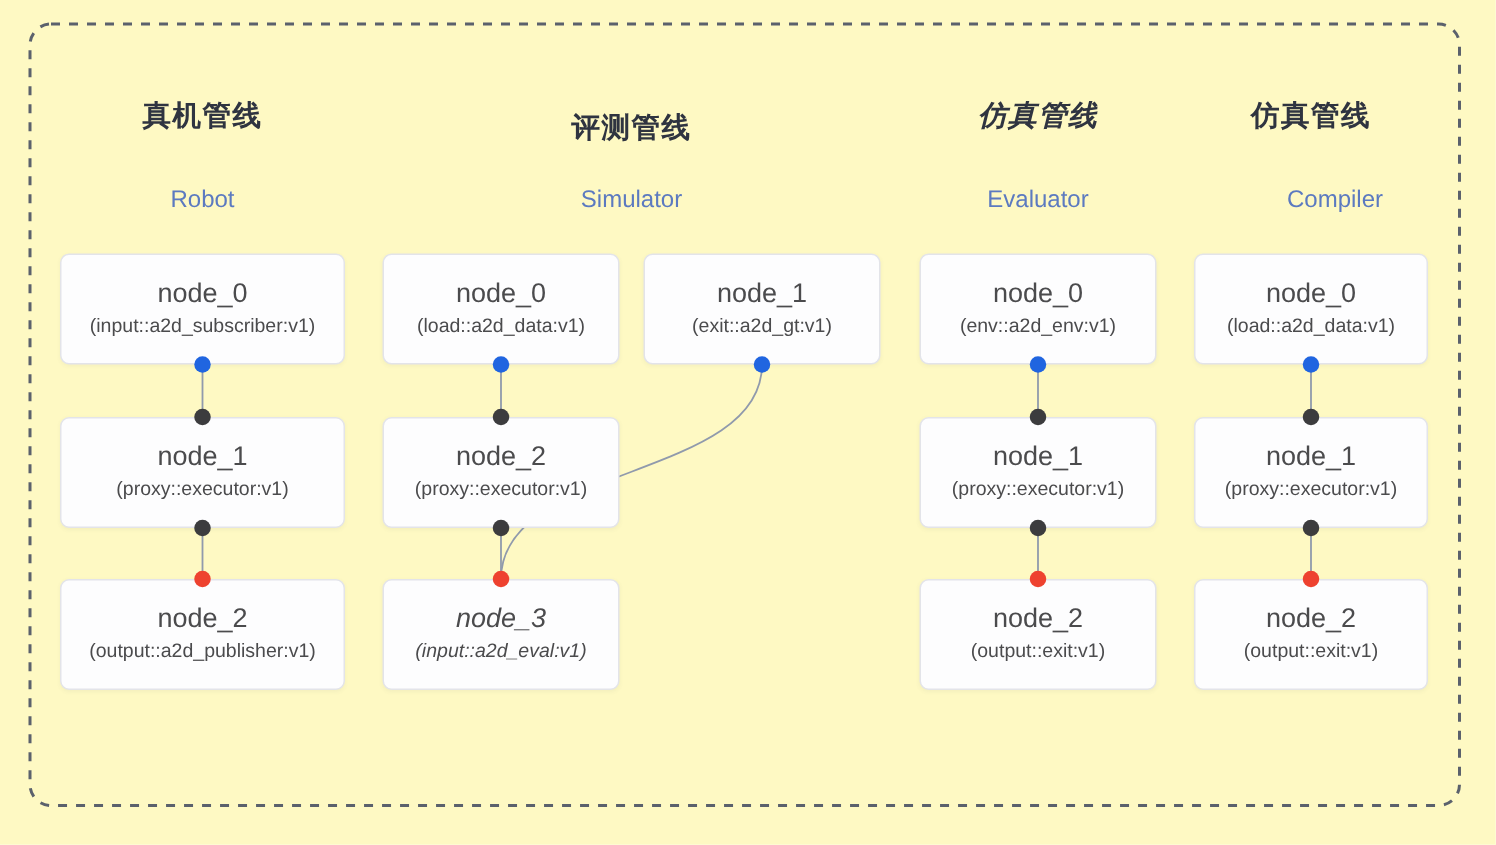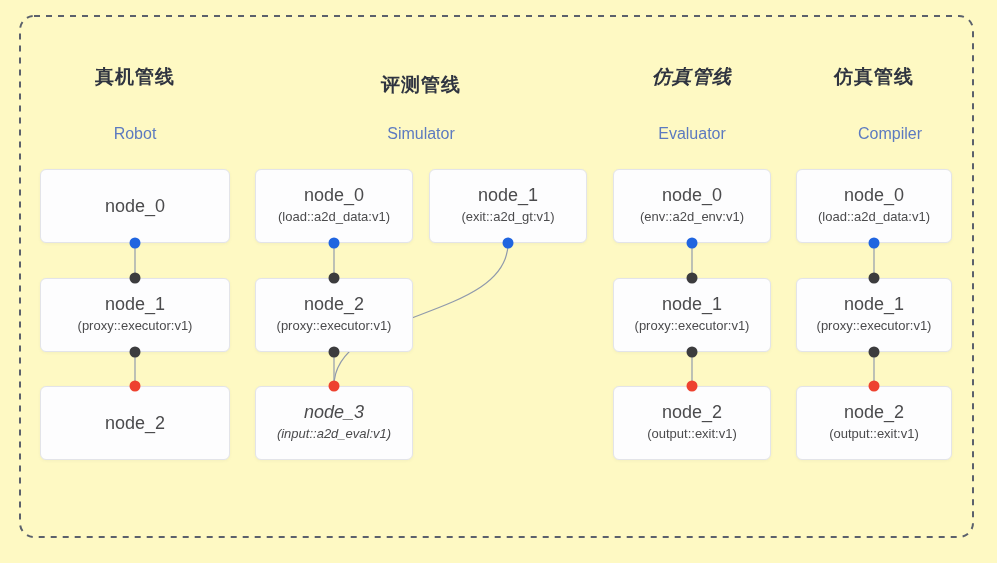--- a/index.html
+++ b/index.html
@@ -86,30 +86,32 @@
       <line x1="692" y1="243" x2="692" y2="278" stroke="#909aac" stroke-width="1.2"></line>
       <line x1="692" y1="352" x2="692" y2="386" stroke="#909aac" stroke-width="1.2"></line>
       <line x1="874" y1="243" x2="874" y2="278" stroke="#909aac" stroke-width="1.2"></line>
       <line x1="874" y1="352" x2="874" y2="386" stroke="#909aac" stroke-width="1.2"></line>
     </svg>
   <div id="diagram-root">
       <div class="title-zh" style="left: 135px; top: 64px;">真机管线</div>
       <div class="title-en" style="left: 135px; top: 125px;">Robot</div>
       <div class="node-box" style="left: 40px; top: 169px; width: 190px; height: 74px;">
         <div class="node-label">node_0</div>
+        <div class="node-type">(input::a2d_subscriber:v1)</div>
       </div>
       <div class="port-dot" style="left: 135px; top: 243px; background: rgb(32, 101, 224);"></div>
       <div class="node-box" style="left: 40px; top: 278px; width: 190px; height: 74px;">
         <div class="node-label">node_1</div>
         <div class="node-type">(proxy::executor:v1)</div>
       </div>
       <div class="port-dot" style="left: 135px; top: 278px; background: rgb(60, 60, 62);"></div>
       <div class="port-dot" style="left: 135px; top: 352px; background: rgb(60, 60, 62);"></div>
       <div class="node-box" style="left: 40px; top: 386px; width: 190px; height: 74px;">
         <div class="node-label">node_2</div>
+        <div class="node-type">(output::a2d_publisher:v1)</div>
       </div>
       <div class="port-dot" style="left: 135px; top: 386px; background: rgb(238, 66, 47);"></div>
       <div class="title-zh" style="left: 421px; top: 72px;">评测管线</div>
       <div class="title-en" style="left: 421px; top: 125px;">Simulator</div>
       <div class="node-box" style="left: 255px; top: 169px; width: 158px; height: 74px;">
         <div class="node-label">node_0</div>
         <div class="node-type">(load::a2d_data:v1)</div>
       </div>
       <div class="port-dot" style="left: 334px; top: 243px; background: rgb(32, 101, 224);"></div>
       <div class="node-box" style="left: 429px; top: 169px; width: 158px; height: 74px;">

